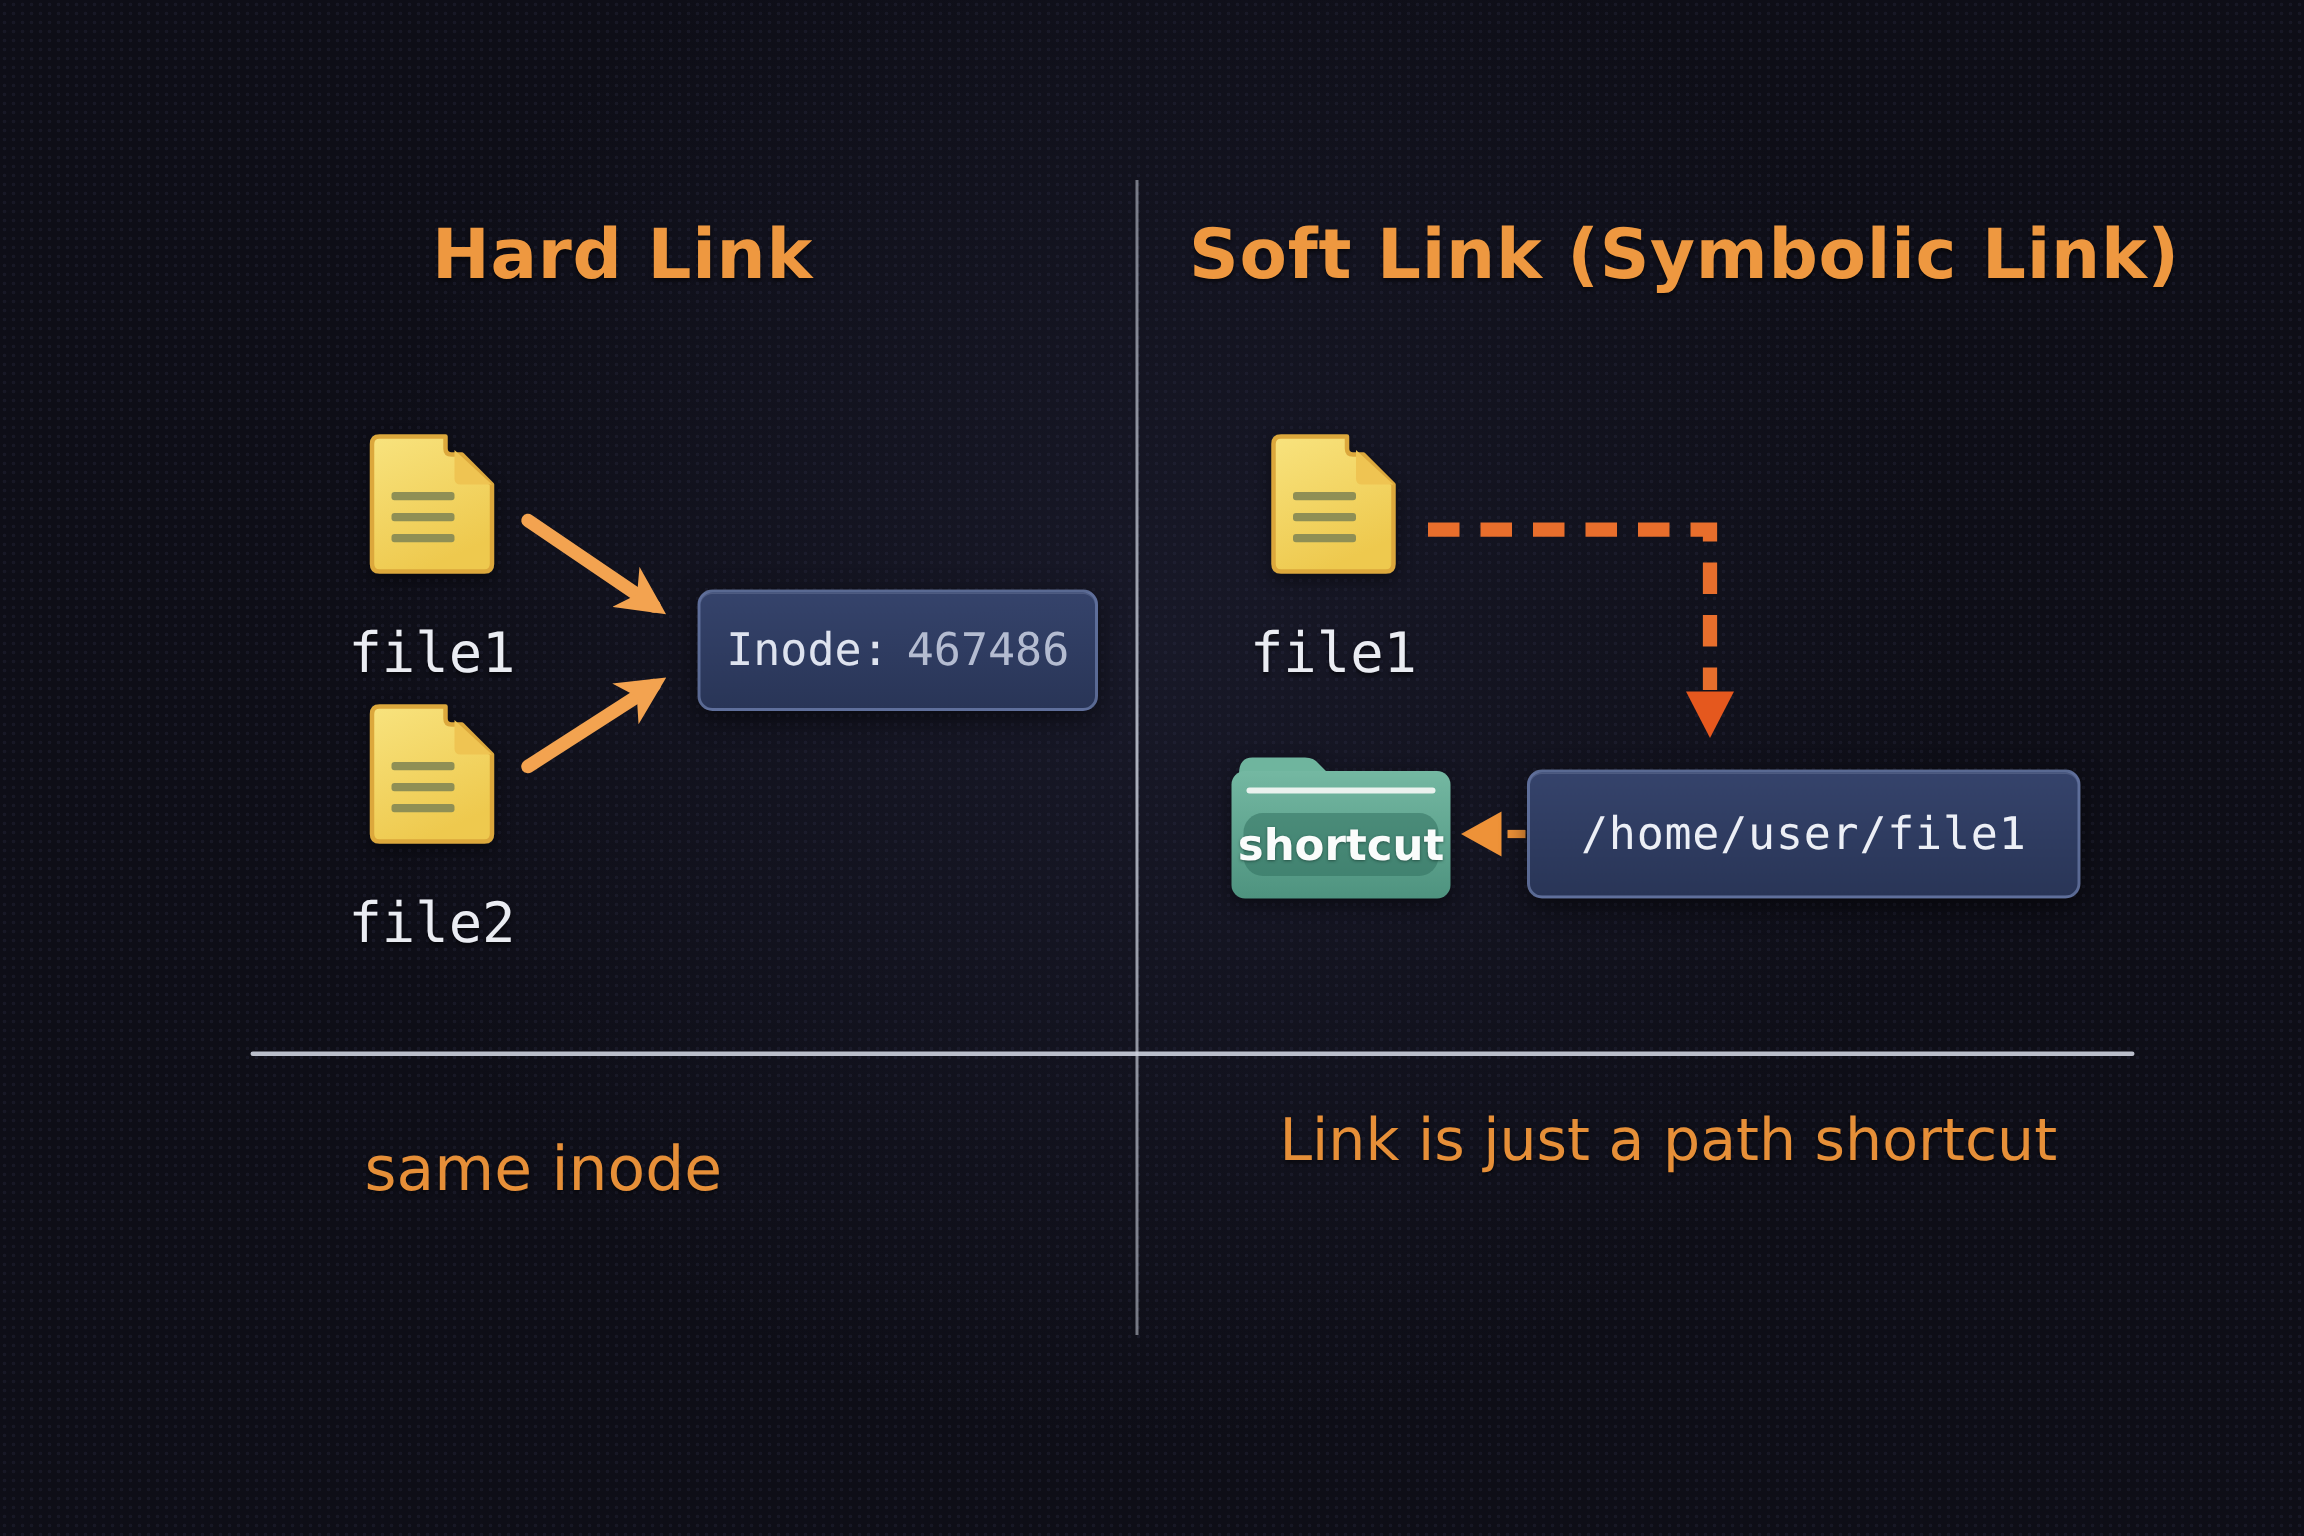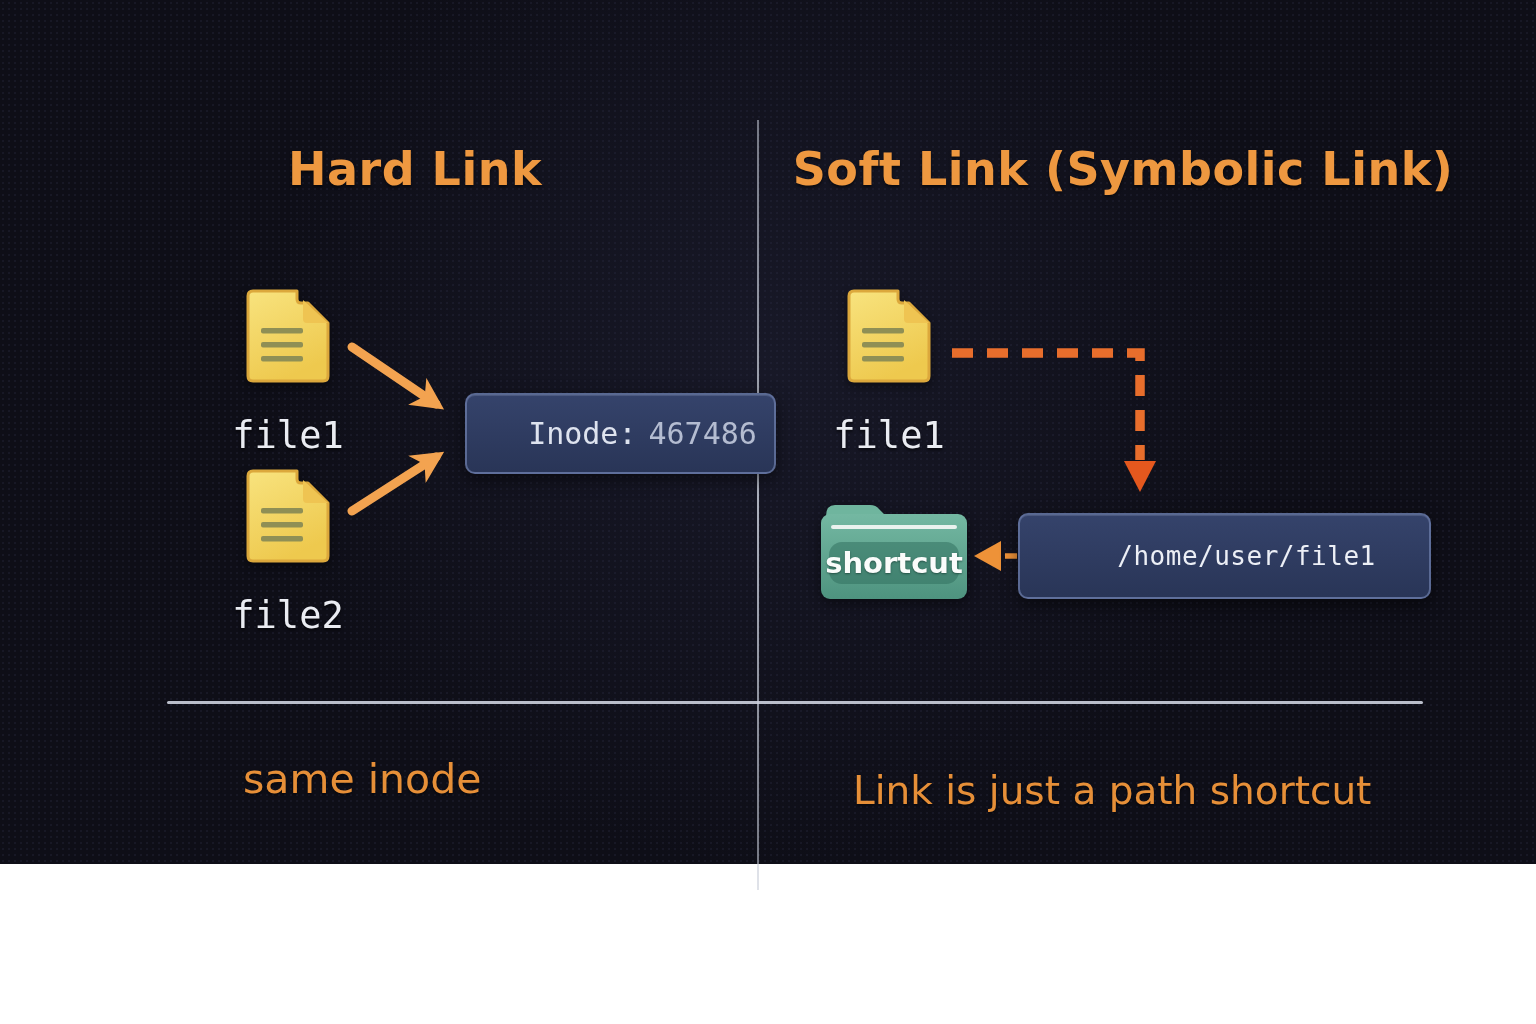--- a/index.html
+++ b/index.html
@@ -2,21 +2,21 @@
 <html><head>
 <meta charset="utf-8">
 <style>
   html,body{margin:0;padding:0;}
   body{
     width:1536px;height:1024px;
     font-family:"DejaVu Sans", sans-serif;
     overflow:hidden;
   }
   .canvas{
-    position:relative;width:1536px;height:864px;
+    position:relative;width:1536px;height:1024px;
     background-color:#0e0e17;
     background-image:
       radial-gradient(circle at 50% 42%, rgba(44,46,74,0.32) 0%, rgba(14,14,23,0) 55%),
       radial-gradient(rgba(88,92,132,0.13) 1px, rgba(0,0,0,0) 1.4px);
     background-size:auto, 6px 6px;
   }
   .divider-v{
     position:absolute;left:757px;top:120px;width:2px;height:770px;
     background:linear-gradient(180deg, rgba(198,203,215,0.55), rgba(198,203,215,0.85), rgba(198,203,215,0.55));
   }
@@ -48,32 +48,31 @@
     font-size:29px;font-weight:700;color:#FAFCFB;white-space:nowrap;
     text-shadow:0 1px 2px rgba(20,50,44,0.6);
   }
   .chip{
     position:absolute;border-radius:10px;
     background:linear-gradient(180deg,#35436B,#293557);
     border:2px solid rgba(130,148,195,0.55);
     box-shadow:0 5px 16px rgba(0,0,0,0.5), inset 0 1px 0 rgba(190,200,230,0.18);
     display:flex;align-items:center;justify-content:center;
     font-family:"DejaVu Sans Mono", monospace;
-    padding-left:44px;
   }
   .inode-box{left:465px;top:393px;width:263px;height:77px;font-size:30px;gap:12px;}
   .inode-box .lbl{color:#DEE3EF;}
   .inode-box .val{color:#B4BCD1;}
-  .path-box{left:1018px;top:513px;width:365px;height:82px;font-size:26px;color:#ECEFF6;letter-spacing:0.5px;}
+  .path-box{left:1018px;top:513px;width:365px;height:82px;font-size:30px;color:#ECEFF6;letter-spacing:0.5px;}
   .caption{
     position:absolute;color:#E68F38;
     text-shadow:0 2px 3px rgba(0,0,0,0.5);white-space:nowrap;
   }
   .caption.left{left:243px;top:750px;font-size:41px;line-height:59px;}
-  .caption.right{left:853px;top:768px;font-size:39px;}
+  .caption.right{left:853px;top:738px;font-size:39px;}
   .overlay{position:absolute;left:0;top:0;width:1536px;height:1024px;pointer-events:none;}
   .solid-arrow{stroke:#F3A350;stroke-width:9;fill:none;stroke-linecap:round;}
   .dashed-arrow{stroke:#E86E2C;stroke-width:9.5;fill:none;stroke-dasharray:21 14;}
   .hidden-defs{position:absolute;width:0;height:0;overflow:hidden;}
 </style>
 </head>
 <body>
 
 <div class="canvas">
 

